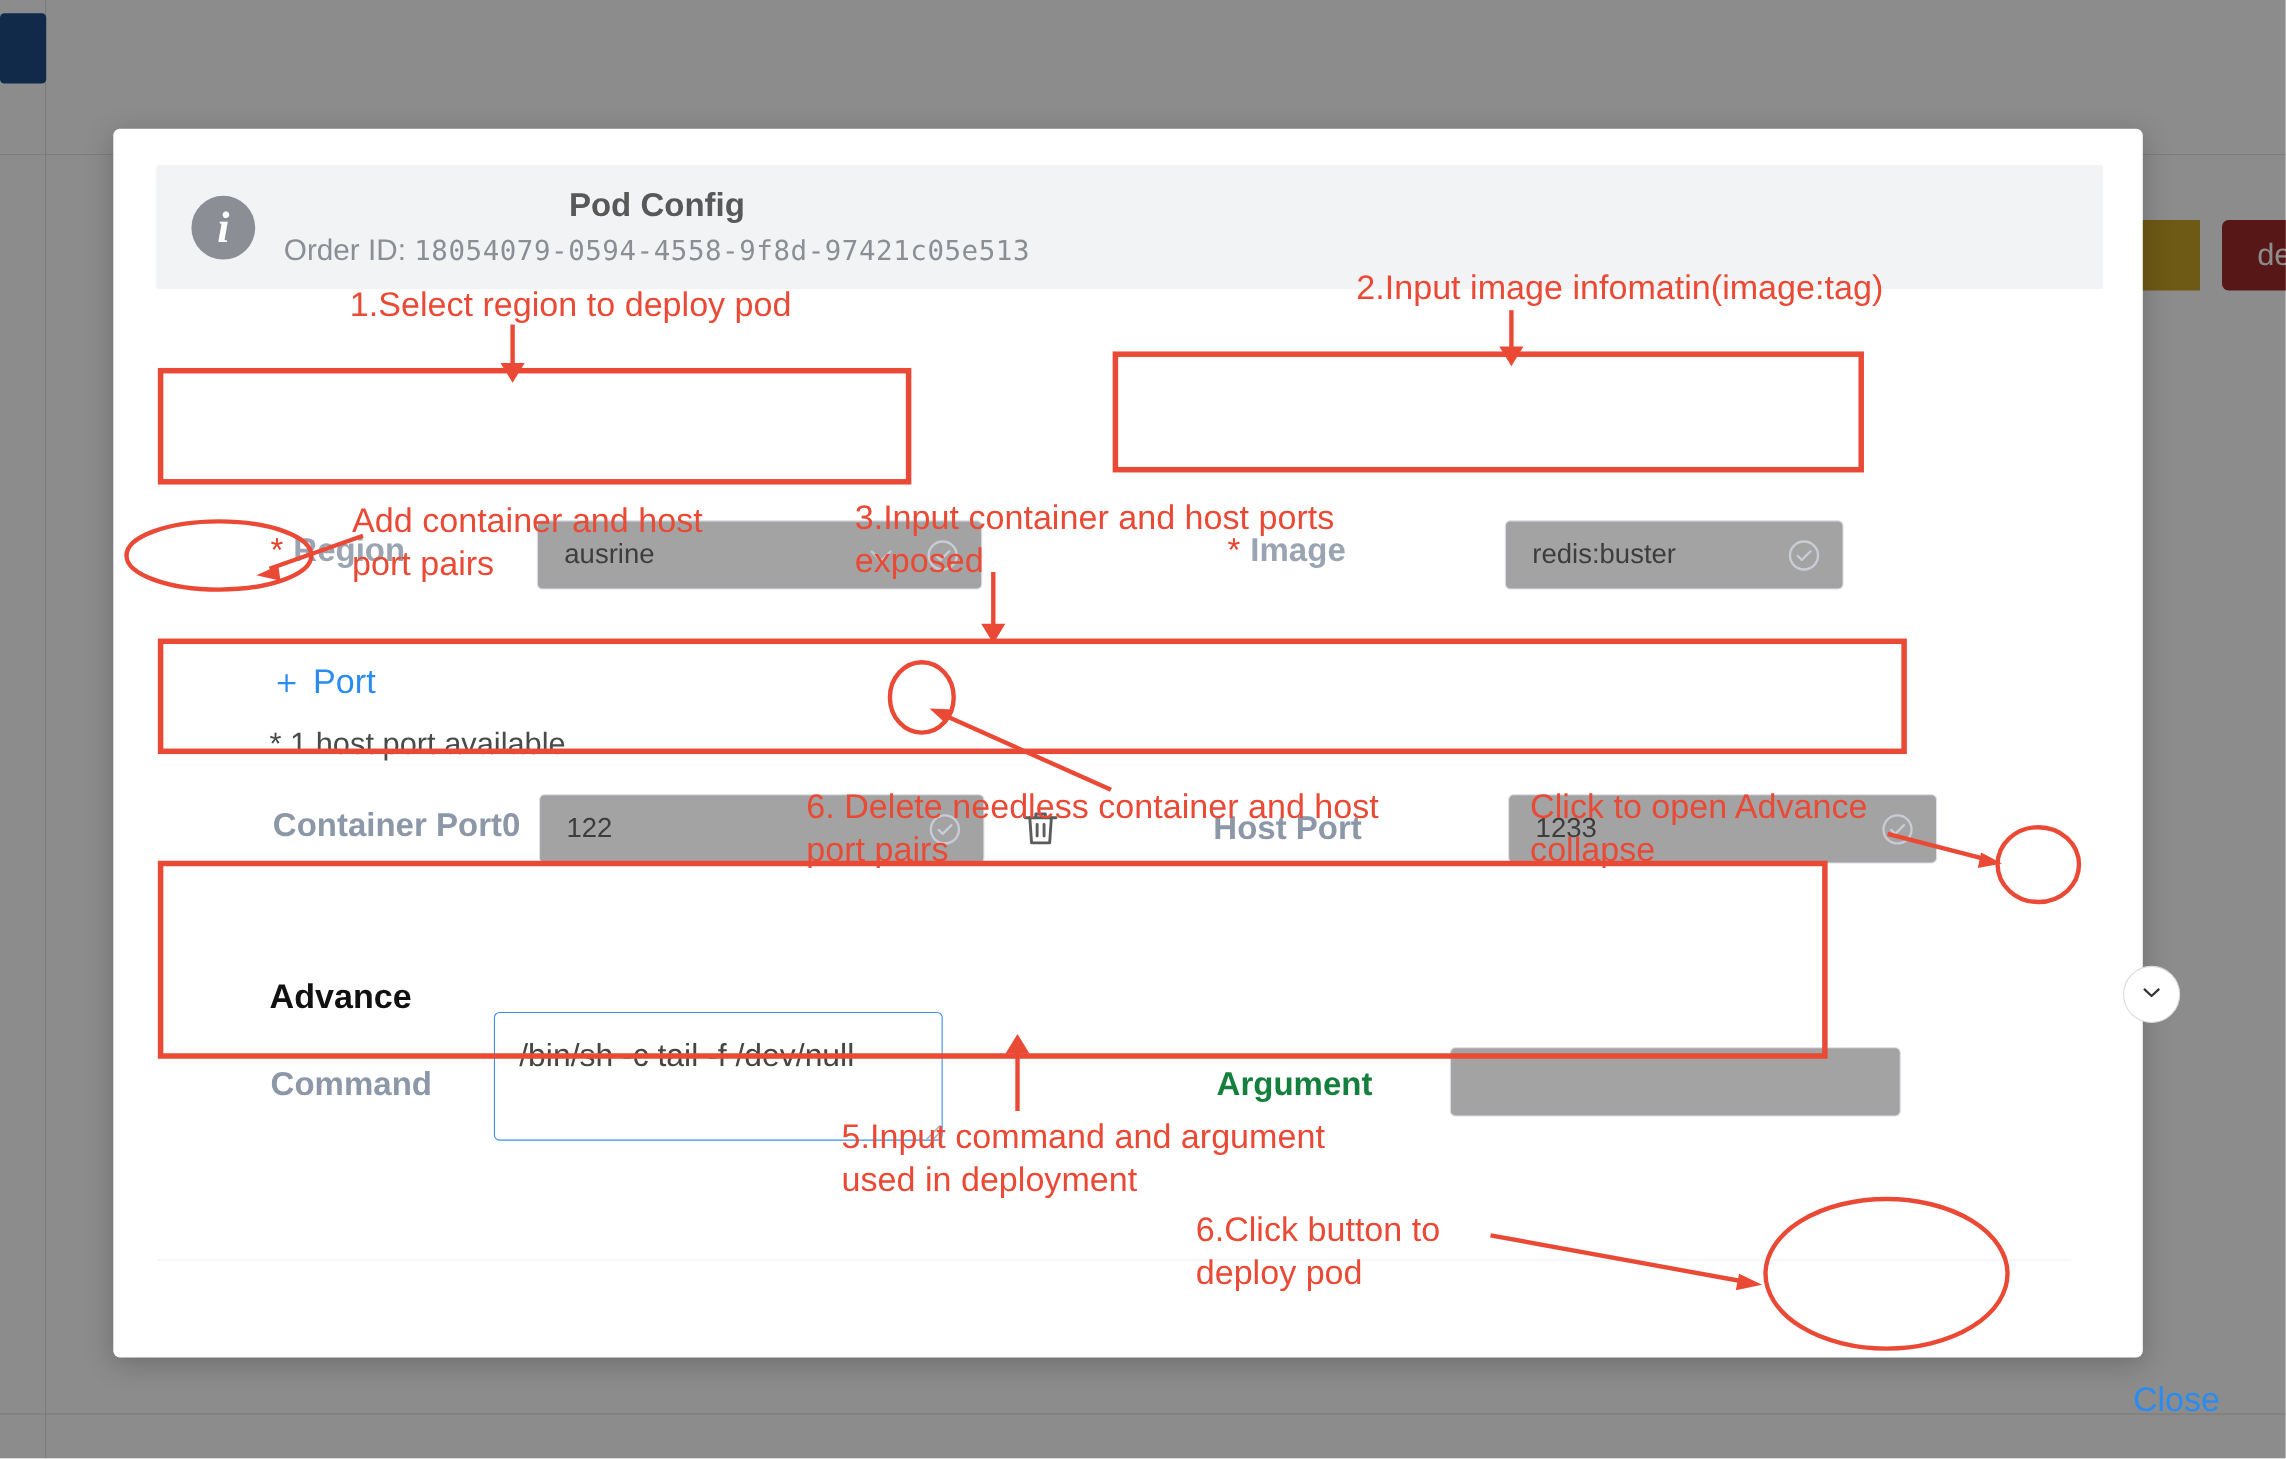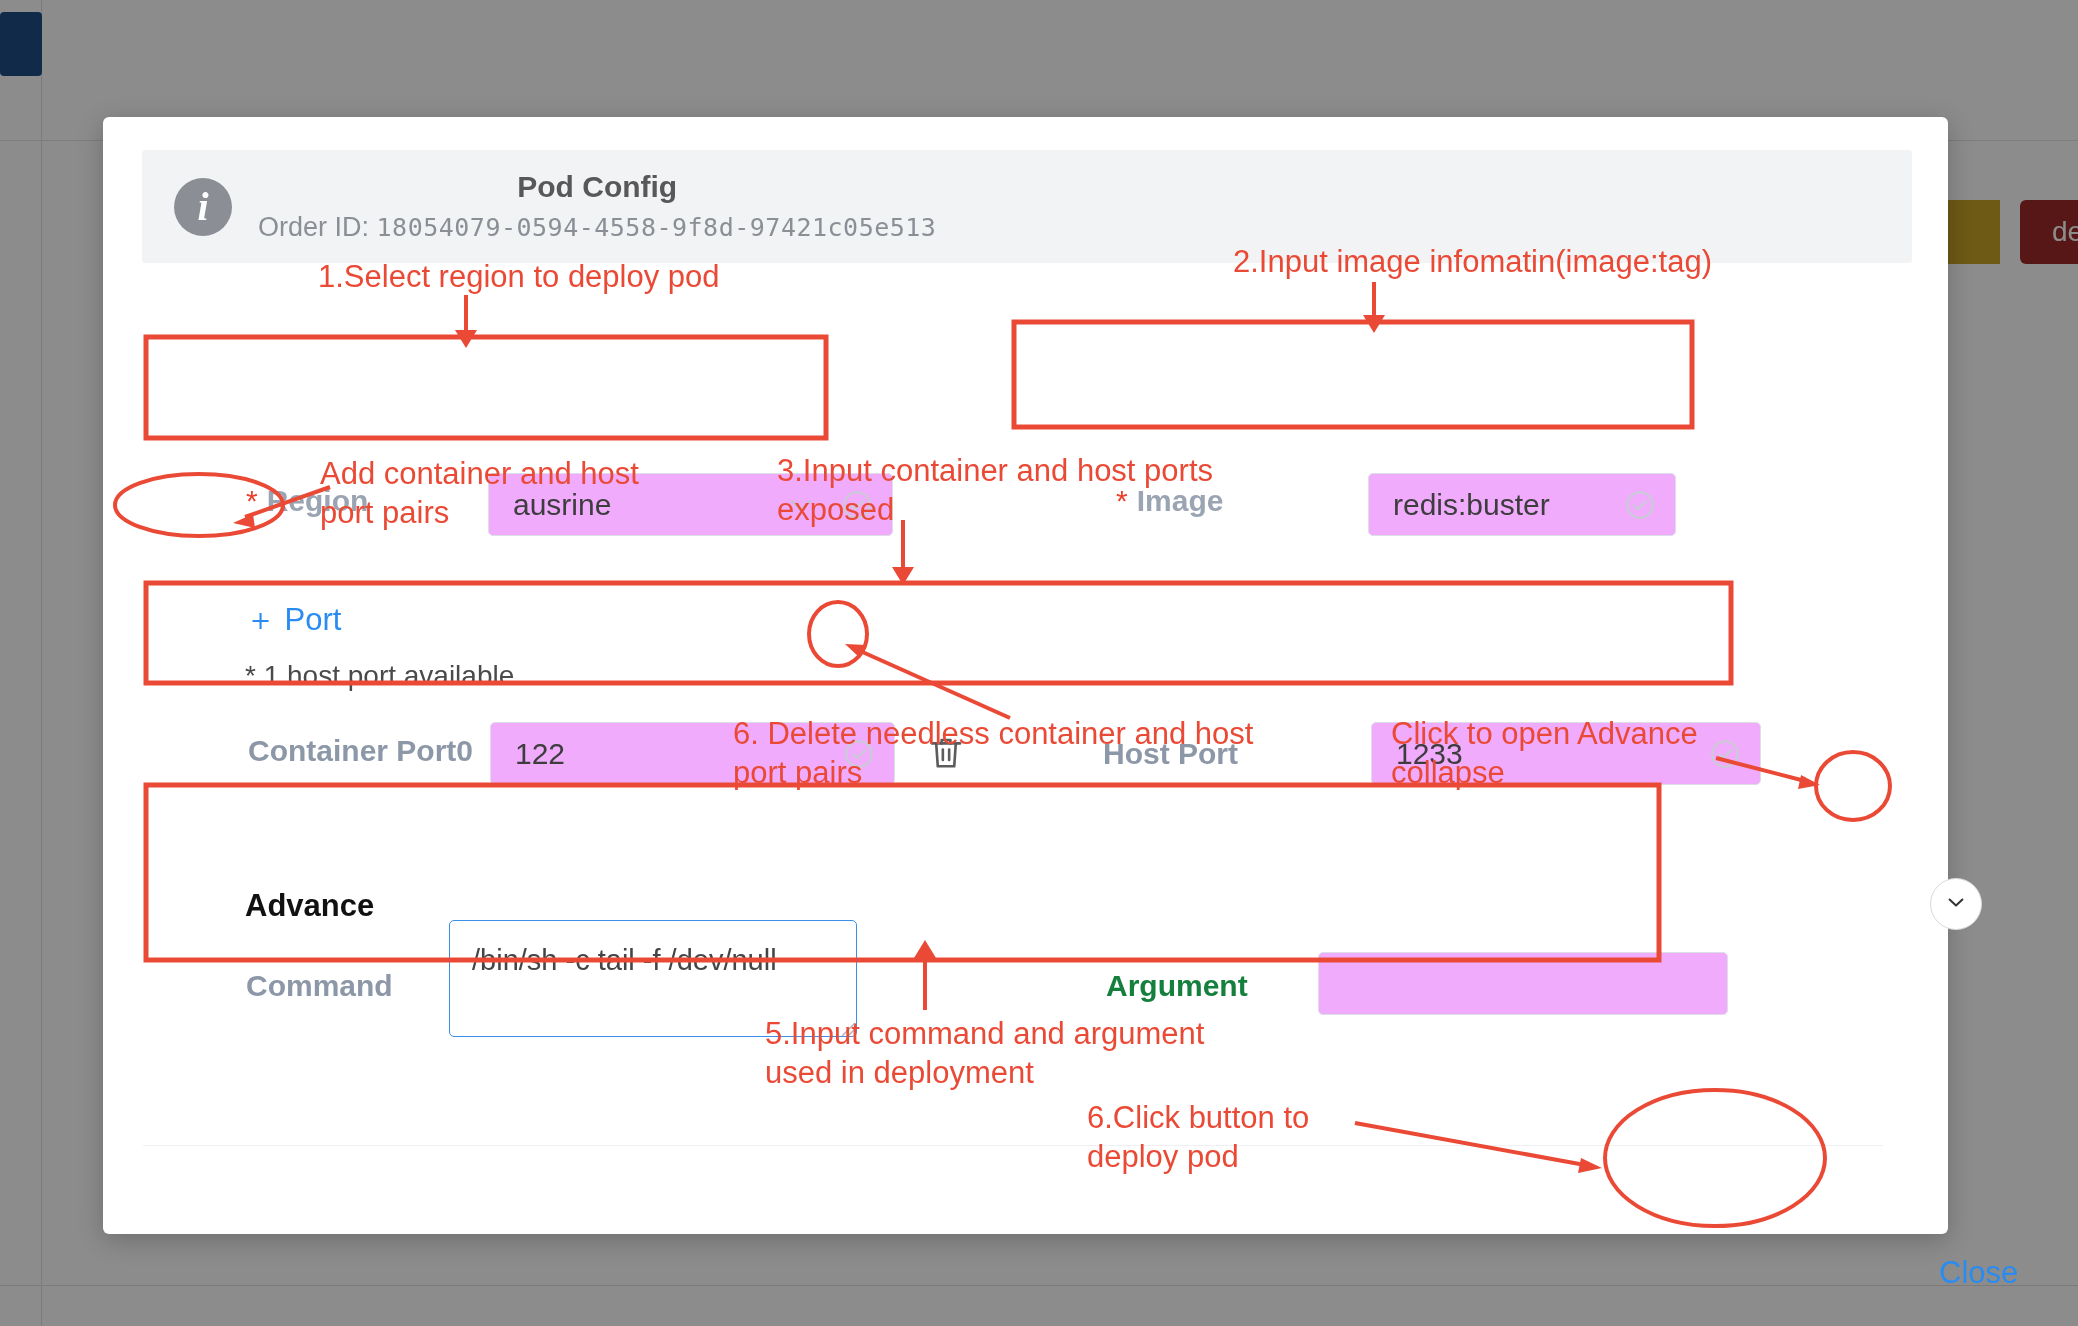--- a/index.html
+++ b/index.html
@@ -81,23 +81,23 @@
   }
 
   
   .frm-label {
     font-size: 30px; font-weight: 700; color: #9aa4b2;
     display: flex; align-items: center;
   }
   .frm-label .req { color: #e8412c; margin-right: 9px; font-weight: 400; }
 
   .frm-input {
-    background: #f0abfc; border: 1px solid #dcdfe6; border-radius: 5px;
+    background: #a3a3a3; border: 1px solid #dcdfe6; border-radius: 5px;
     height: 63px; display: flex; align-items: center;
-    padding: 0 18px 0 24px; font-size: 30px; color: #3d3d3d;
+    padding: 0 18px 0 24px; font-size: 25px; color: #3d3d3d;
   }
   .frm-input .val { flex: 1; white-space: nowrap; overflow: hidden; }
   .check-icon, .chev-icon { flex: none; display: block; }
   .check-icon { width: 34px; height: 34px; }
   .chev-icon  { width: 34px; height: 34px; margin-right: 22px; }
 
   
   #row-region-label { position: absolute; left: 143px; top: 367px; }
   #region-field { position: absolute; left: 385px; top: 356px; width: 405px; }
 

